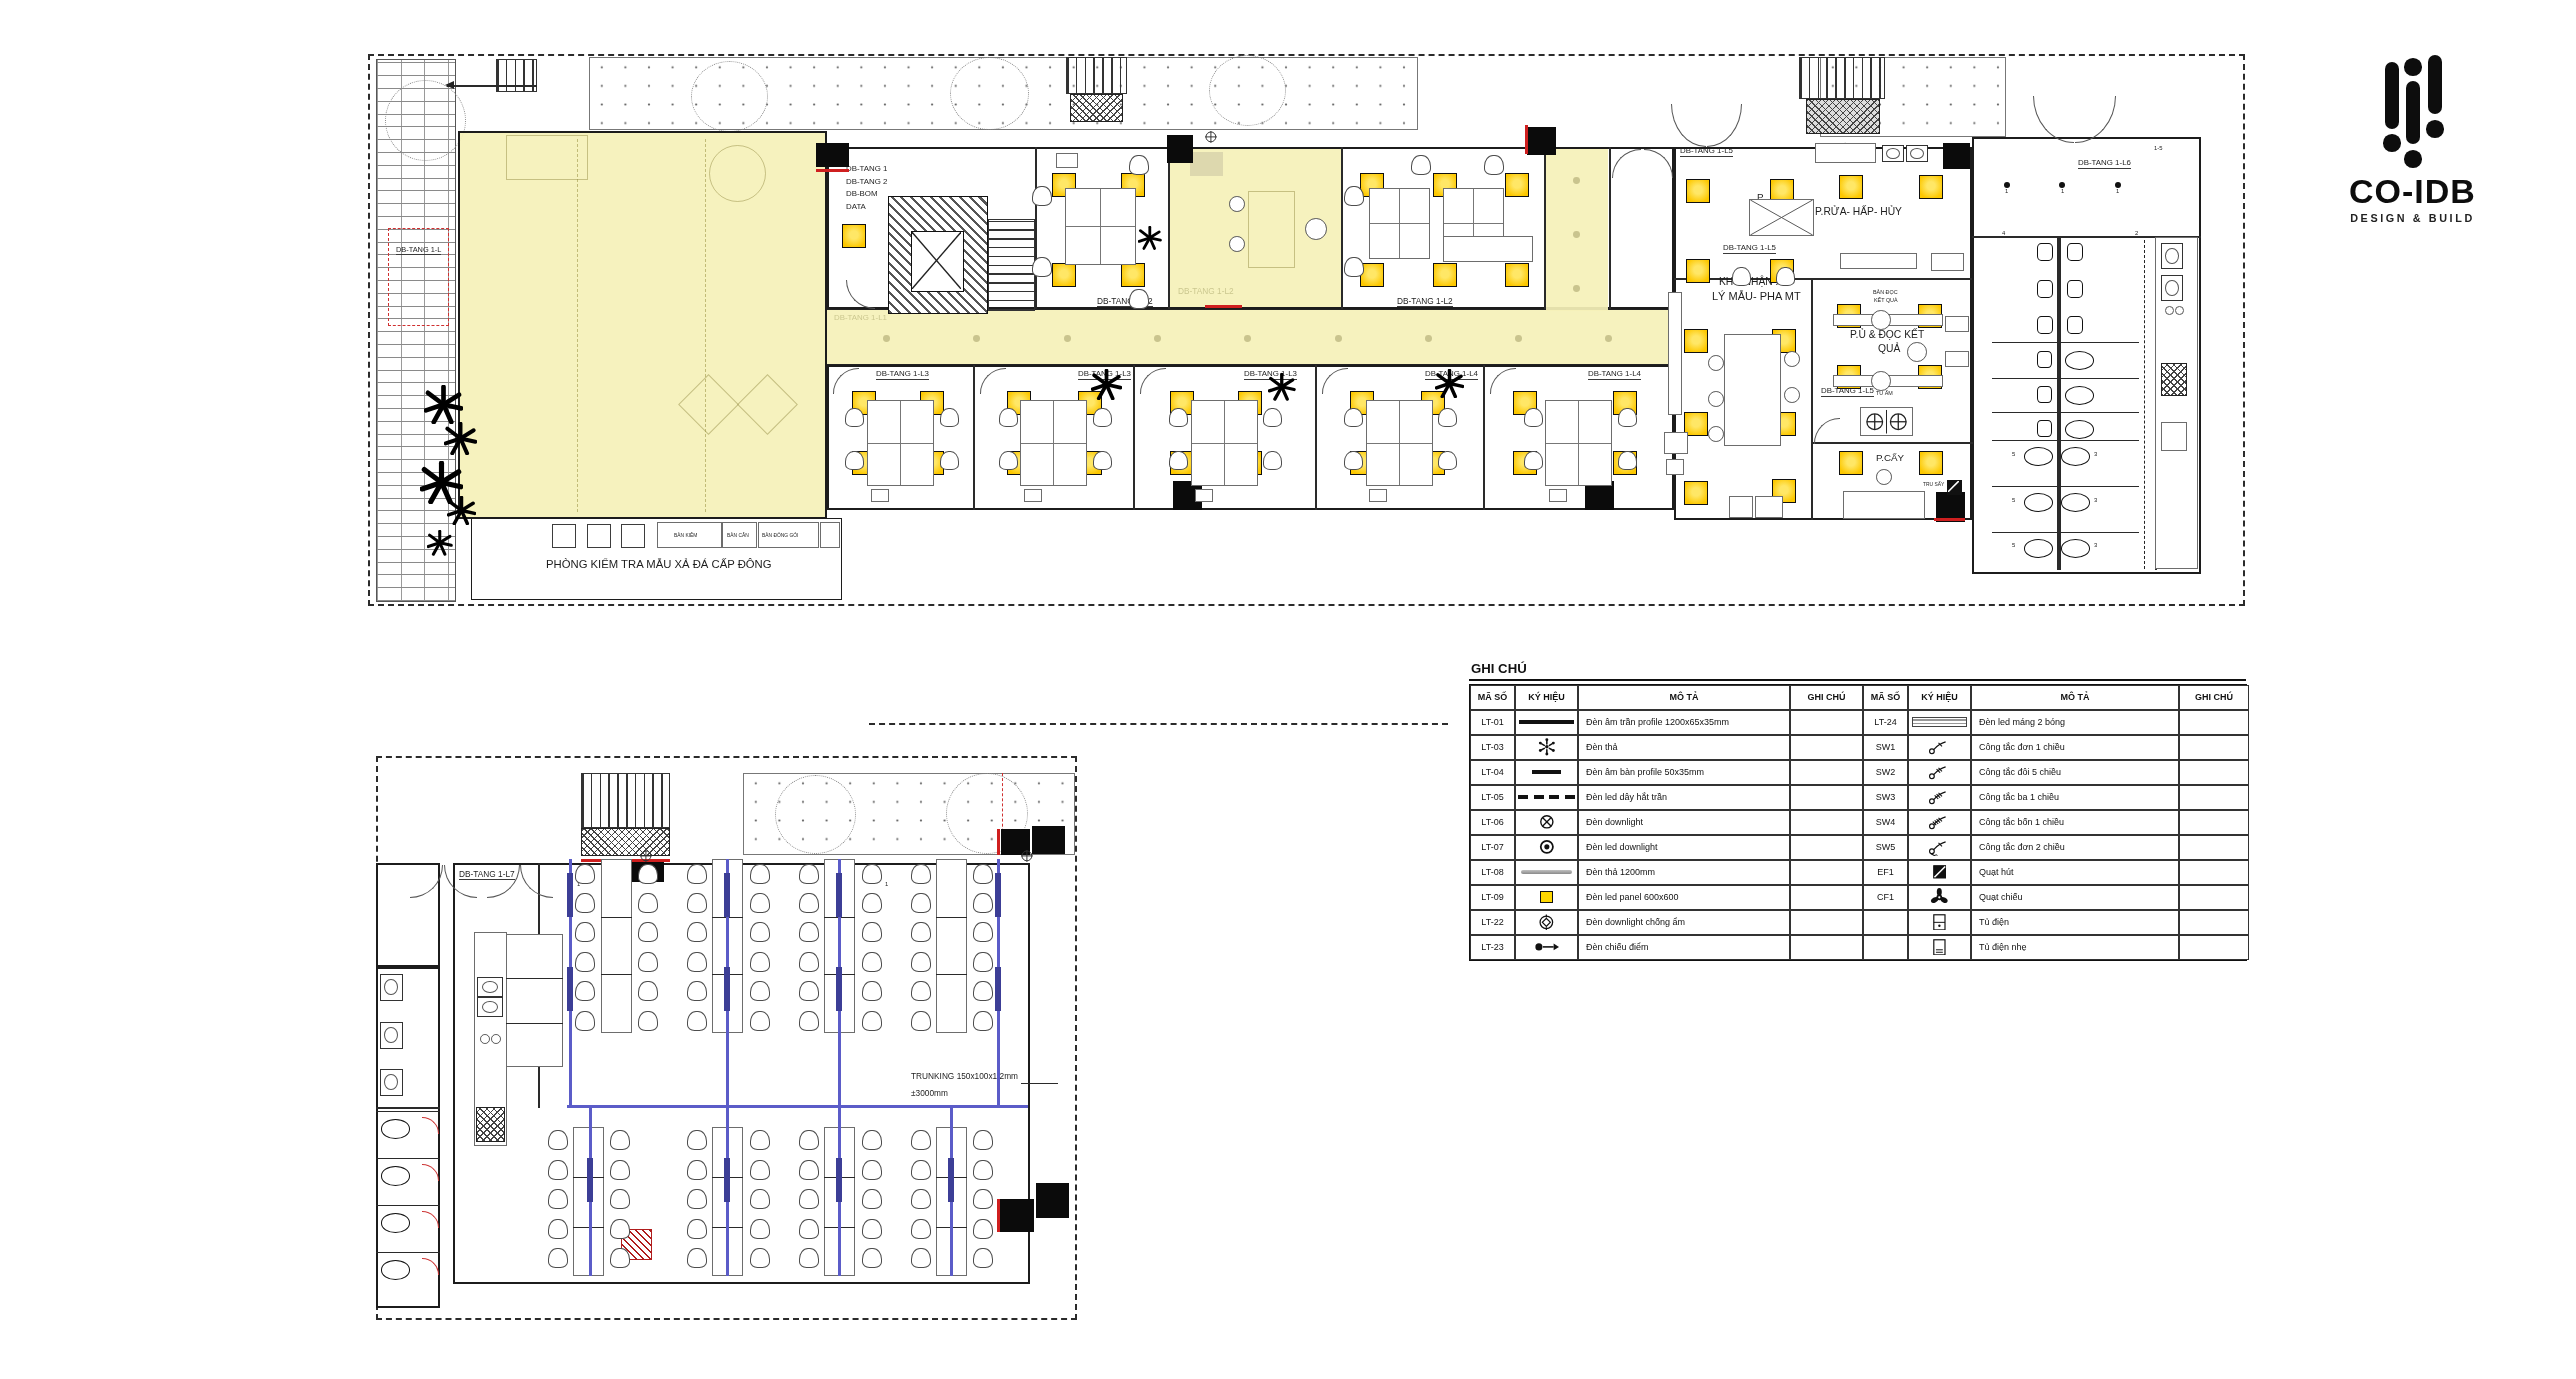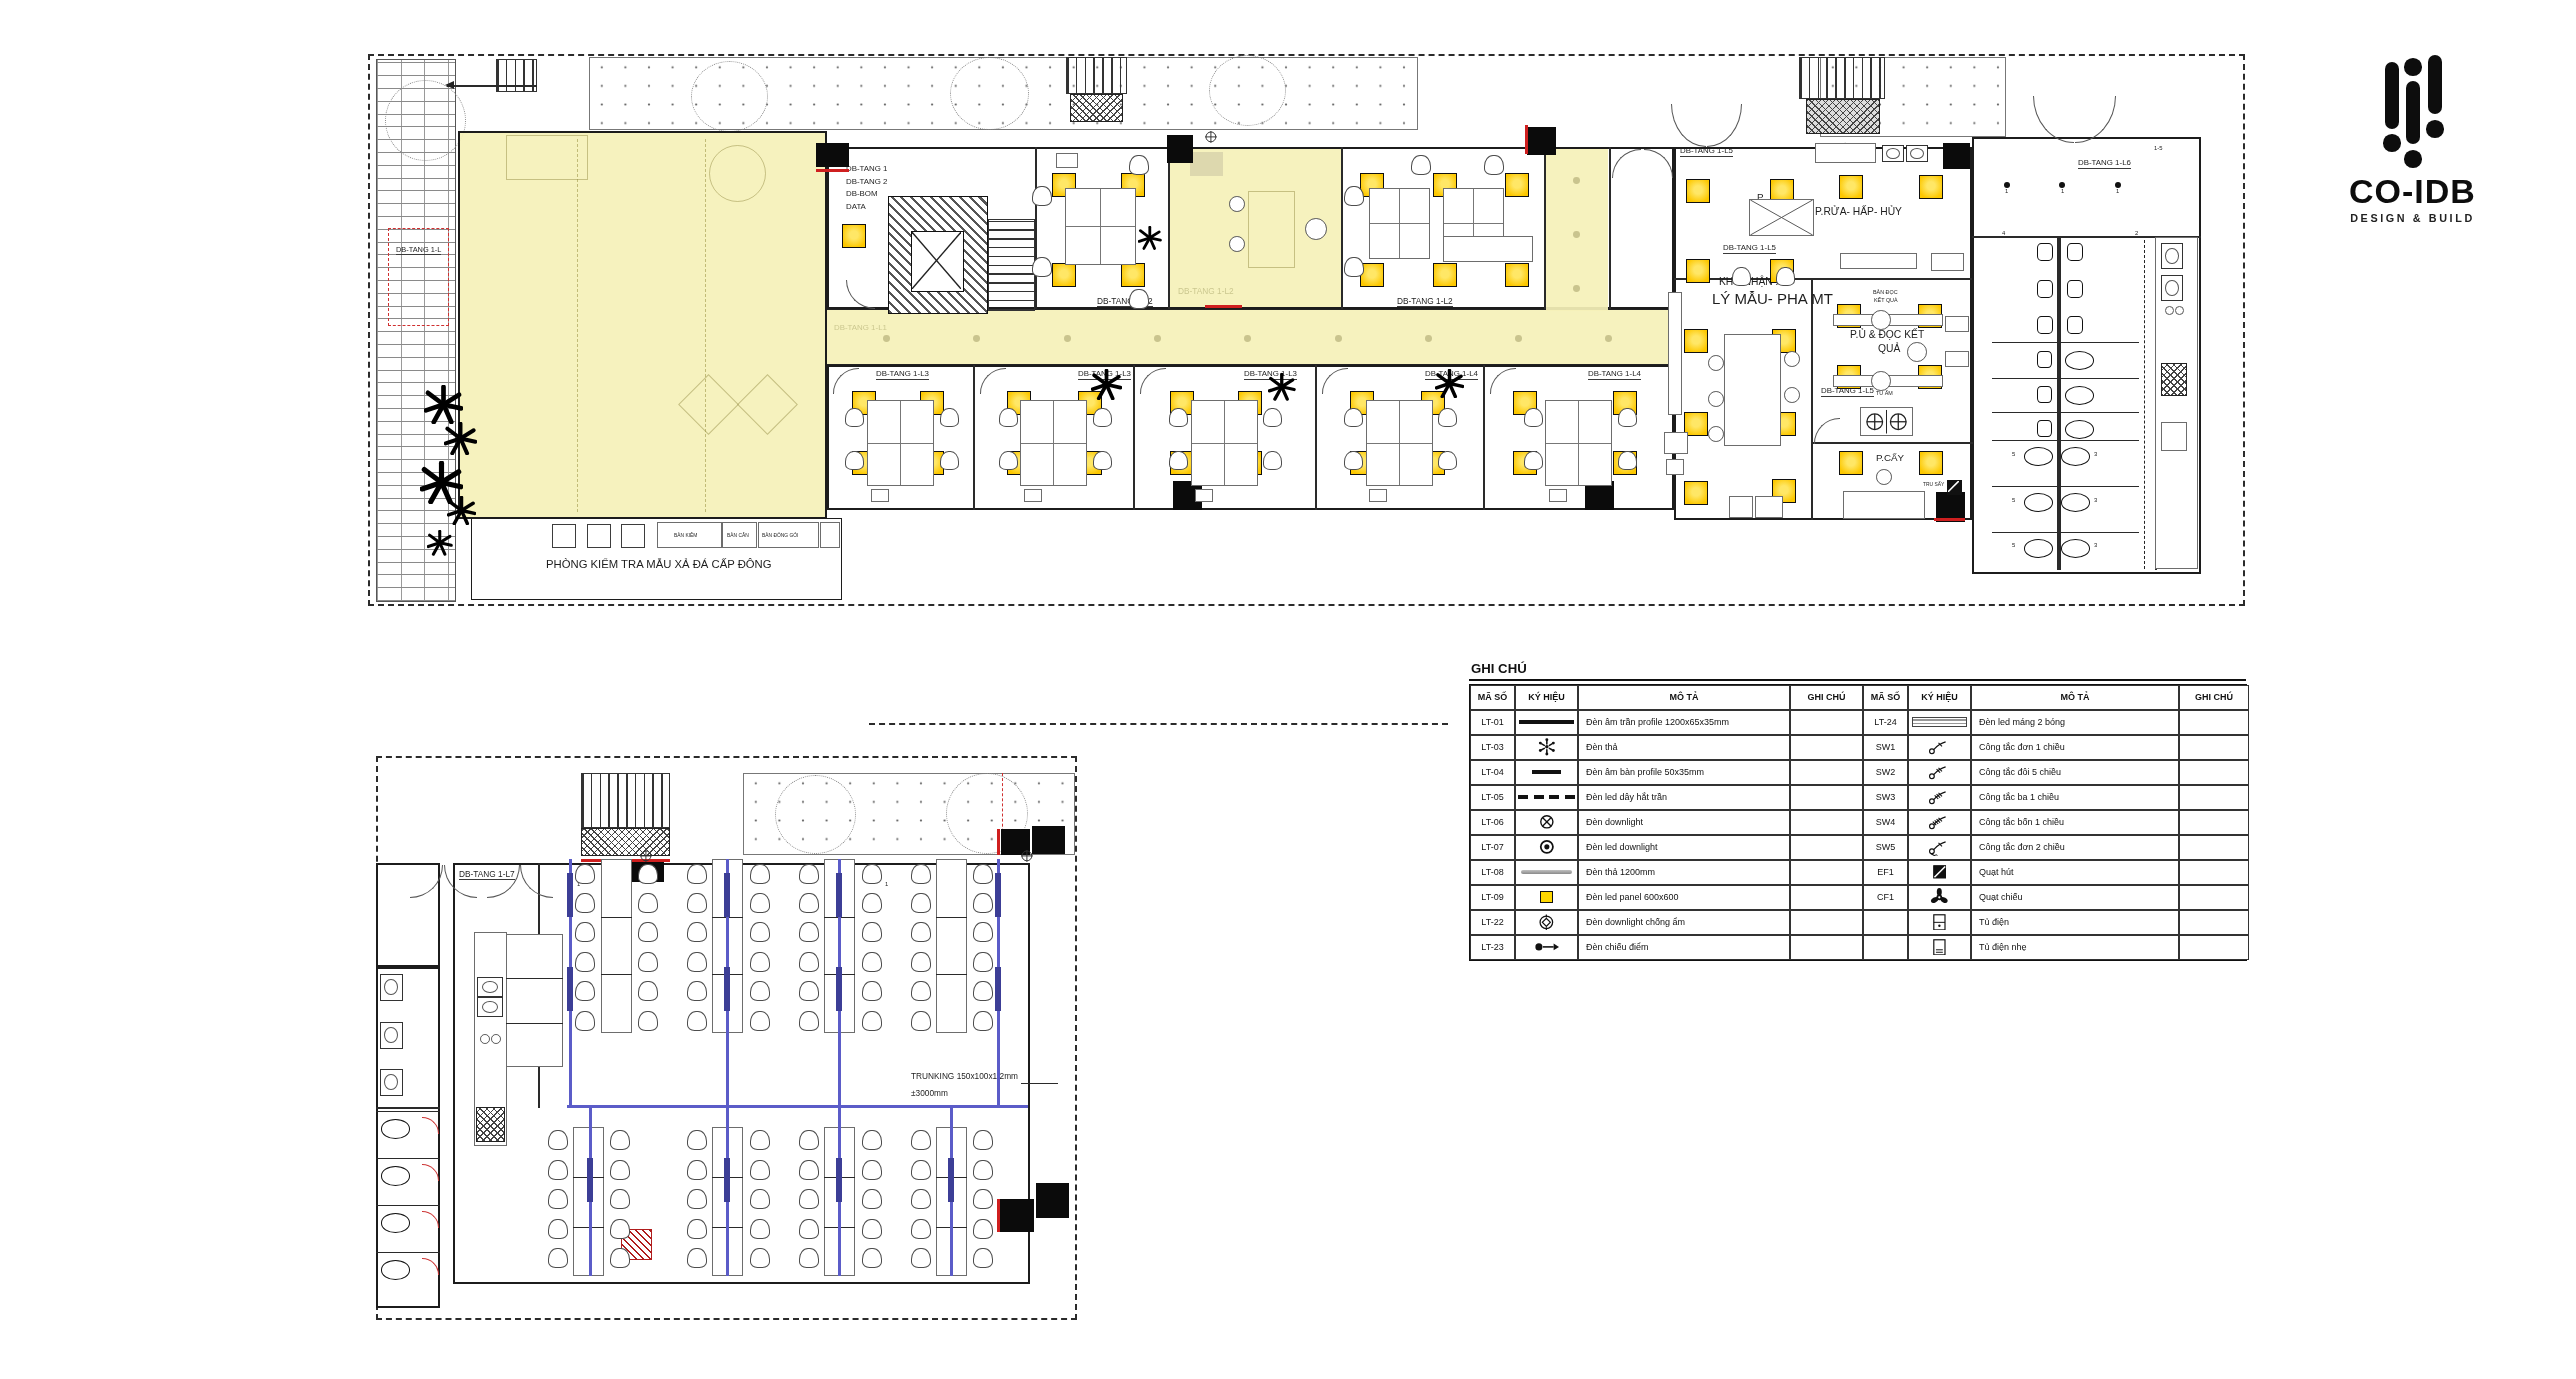--- a/index.html
+++ b/index.html
@@ -380,37 +380,37 @@
     <div class="logodot" style="left:2426px;top:120px;width:17.7px;height:17.7px;"></div>
     <div id="logo-name" style="left:2339px;top:172px;width:147px;text-align:center;">CO-IDB</div>
     <div id="logo-tagline" style="left:2339px;top:212px;width:147px;text-align:center;">DESIGN &amp; BUILD</div>
   </div>
 
 <div class="plan-label" style="left: 846px; top: 165px; font-size: 7.9px;">DB-TANG 1</div>
     <div class="plan-label" style="left: 846px; top: 178px; font-size: 7.9px;">DB-TANG 2</div>
     <div class="plan-label" style="left: 846px; top: 190px; font-size: 7.9px;">DB-BOM</div>
     <div class="plan-label" style="left: 846px; top: 203px; font-size: 7.9px;">DATA</div>
     <div class="plan-label u" style="left: 396px; top: 246px; font-size: 7.4px;">DB-TANG 1-L</div>
-    <div class="plan-label f" style="left: 834px; top: 314px; font-size: 7.9px; margin-top: 10px;">DB-TANG 1-L1</div>
+    <div class="plan-label f" style="left: 834px; top: 314px; font-size: 7.9px;">DB-TANG 1-L1</div>
     <div class="plan-label u" style="left: 1097px; top: 297px; font-size: 8.3px;">DB-TANG 1-L2</div>
     <div class="plan-label f" style="left: 1178px; top: 287px; font-size: 8.3px;">DB-TANG 1-L2</div>
     <div class="plan-label u" style="left: 1397px; top: 297px; font-size: 8.3px;">DB-TANG 1-L2</div>
     <div class="plan-label u" style="left: 876px; top: 370px; font-size: 7.9px;">DB-TANG 1-L3</div>
     <div class="plan-label u" style="left: 1078px; top: 370px; font-size: 7.9px;">DB-TANG 1-L3</div>
     <div class="plan-label u" style="left: 1244px; top: 370px; font-size: 7.9px;">DB-TANG 1-L3</div>
     <div class="plan-label u" style="left: 1425px; top: 370px; font-size: 7.9px;">DB-TANG 1-L4</div>
     <div class="plan-label u" style="left: 1588px; top: 370px; font-size: 7.9px;">DB-TANG 1-L4</div>
     <div class="plan-label u" style="left: 1680px; top: 147px; font-size: 7.9px;">DB-TANG 1-L5</div>
     <div class="plan-label u" style="left: 1723px; top: 244px; font-size: 7.9px;">DB-TANG 1-L5</div>
     <div class="plan-label u" style="left: 1821px; top: 387px; font-size: 7.9px;">DB-TANG 1-L5</div>
     <div class="plan-label u" style="left: 2078px; top: 159px; font-size: 7.9px;">DB-TANG 1-L6</div>
     <div class="plan-label" style="left: 1757px; top: 192px; font-size: 9.8px;">P.</div>
     <div class="plan-label" style="left: 1815px; top: 207px; font-size: 10.3px;">P.RỬA- HẤP- HỦY</div>
     <div class="plan-label" style="left: 1719px; top: 277px; font-size: 10.3px;">KHU NHẬN XỬ</div>
-    <div class="plan-label" style="left: 1712px; top: 291px; font-size: 15px;">LÝ MẪU- PHA MT</div>
+    <div class="plan-label" style="left: 1712px; top: 291px; font-size: 11px;">LÝ MẪU- PHA MT</div>
     <div class="plan-label" style="left: 1850px; top: 330px; font-size: 10.3px;">P.Ủ &amp; ĐỌC KẾT</div>
     <div class="plan-label" style="left: 1878px; top: 344px; font-size: 10.3px;">QUẢ</div>
     <div class="plan-label" style="left: 1876px; top: 453px; font-size: 9.8px;">P.CẤY</div>
     <div class="plan-label" style="left: 546px; top: 559px; font-size: 11.3px;">PHÒNG KIỂM TRA MẪU XẢ ĐÁ CẤP ĐÔNG</div>
     <div class="plan-label" style="left: 674px; top: 533px; font-size: 4.9px;">BÀN KIỂM</div>
     <div class="plan-label" style="left: 727px; top: 533px; font-size: 4.9px;">BÀN CÂN</div>
     <div class="plan-label" style="left: 762px; top: 533px; font-size: 4.9px;">BÀN ĐÓNG GÓI</div>
     <div class="plan-label" style="left: 1826px; top: 144px; font-size: 5.4px;">MÁY CẮT</div>
     <div class="plan-label" style="left: 1820px; top: 152px; font-size: 5.4px;">NƯỚC 1 LẦN</div>
     <div class="plan-label" style="left: 1843px; top: 262px; font-size: 5.4px;">BÀN KIỂM CÔN TRÙNG</div>

